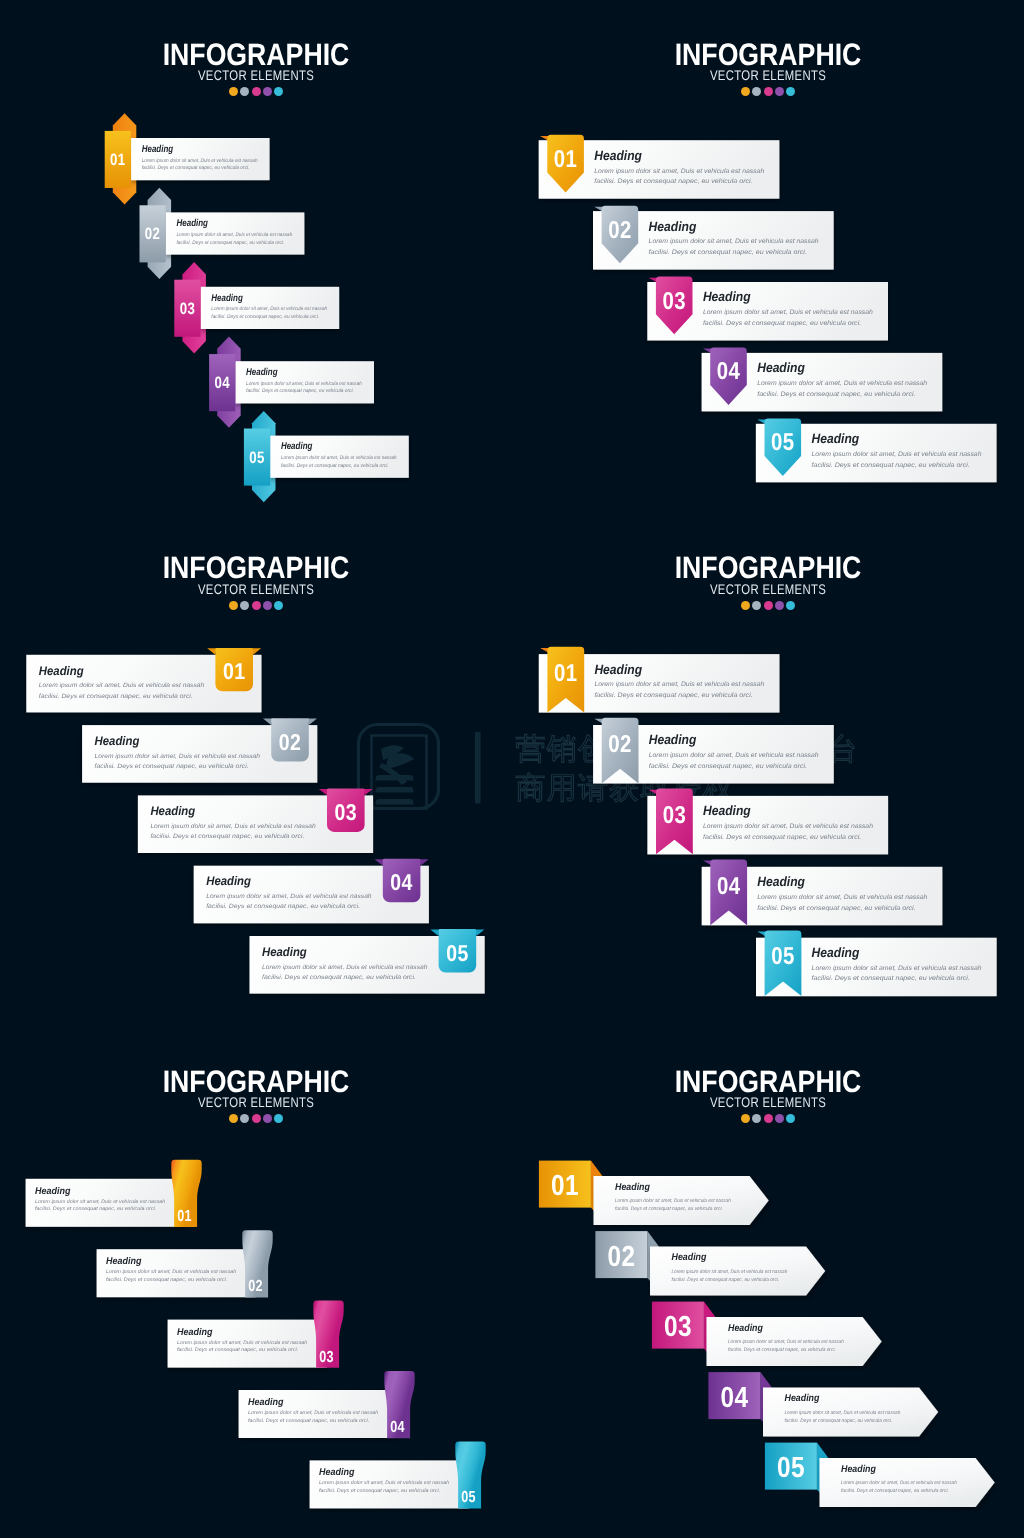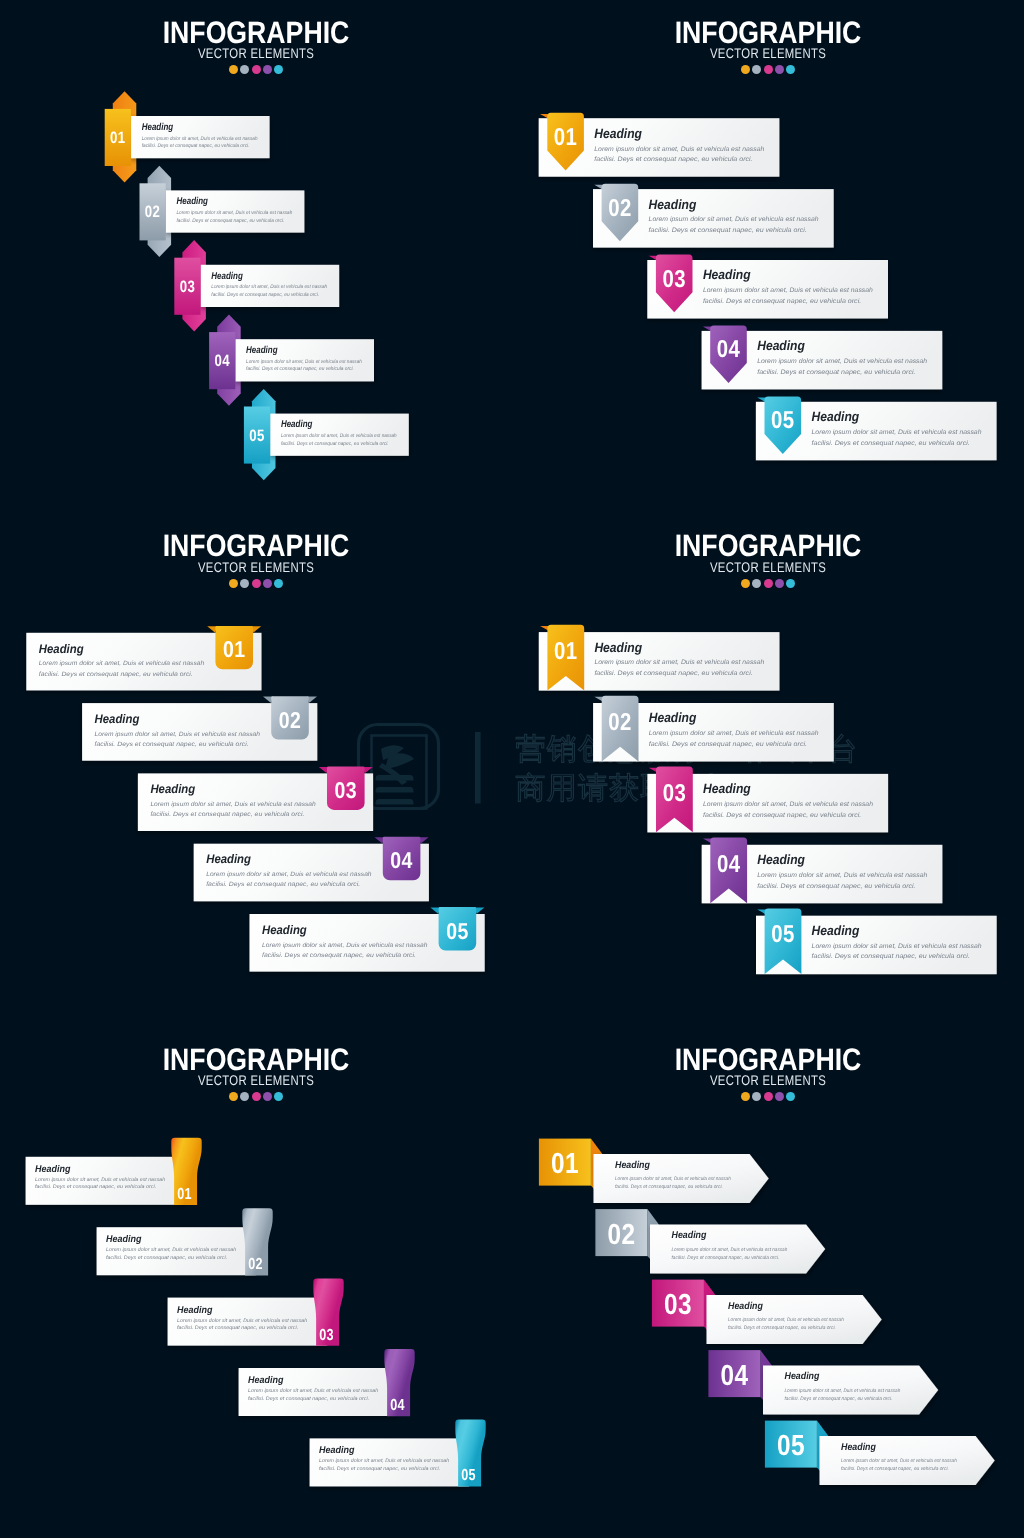--- a/index.html
+++ b/index.html
@@ -2,21 +2,21 @@
 <html><head>
 <meta charset="utf-8">
 <title>Infographic Vector Elements</title>
 <style>
   html,body{margin:0;padding:0;background:#00101d;}
   body{width:1024px;height:1538px;overflow:hidden;
        font-family:"Liberation Sans",sans-serif;
        -webkit-font-smoothing:antialiased;
        text-rendering:geometricPrecision;}
   .page{position:relative;width:1024px;height:1538px;background:#00101d;overflow:hidden;}
-  .panel{position:absolute;width:512px;height:512px;}
+  .panel{position:absolute;width:512px;height:512px;margin-top:22px;}
   .panel-body{position:absolute;left:0;top:0;width:512px;height:512px;}
 
   
   .title-block{position:absolute;left:0;top:0;width:512px;text-align:center;}
   .t-main{font-size:31px;font-weight:bold;color:#ffffff;line-height:1;
           transform:scaleX(0.86);margin-top:16.5px;}
   .t-sub{font-size:14px;color:#e3e9ef;letter-spacing:0.4px;margin-top:-1.5px;line-height:1;
          font-weight:400;transform:scaleX(0.81);}
   .t-dots{margin-top:5px;height:9px;display:flex;justify-content:center;}
   .t-dots i{display:block;width:9px;height:9px;border-radius:50%;margin:0 1.1px;}

